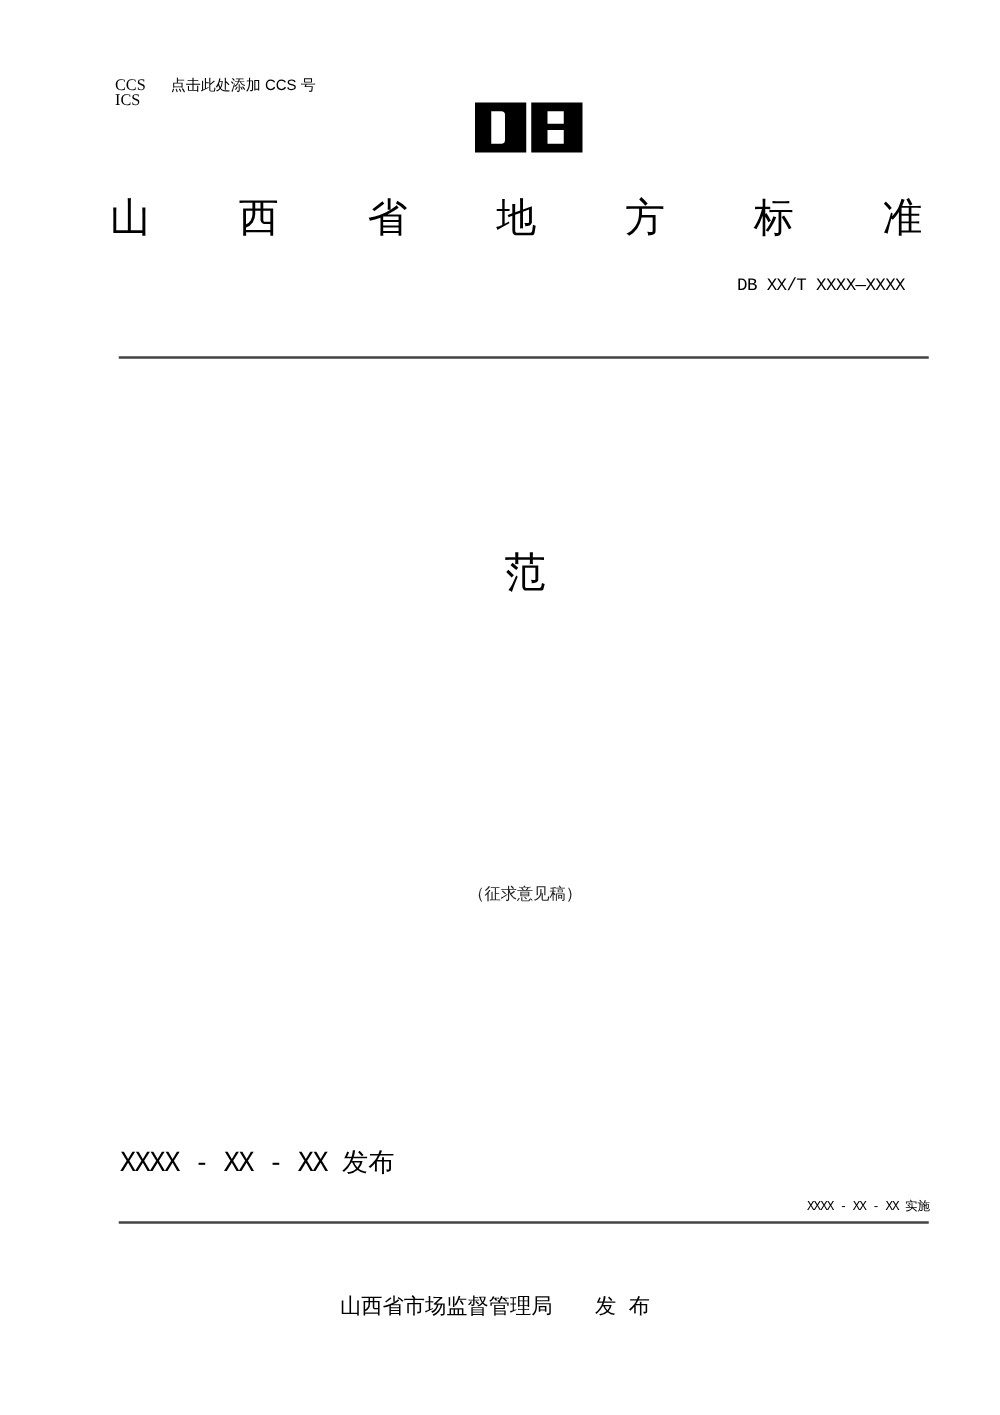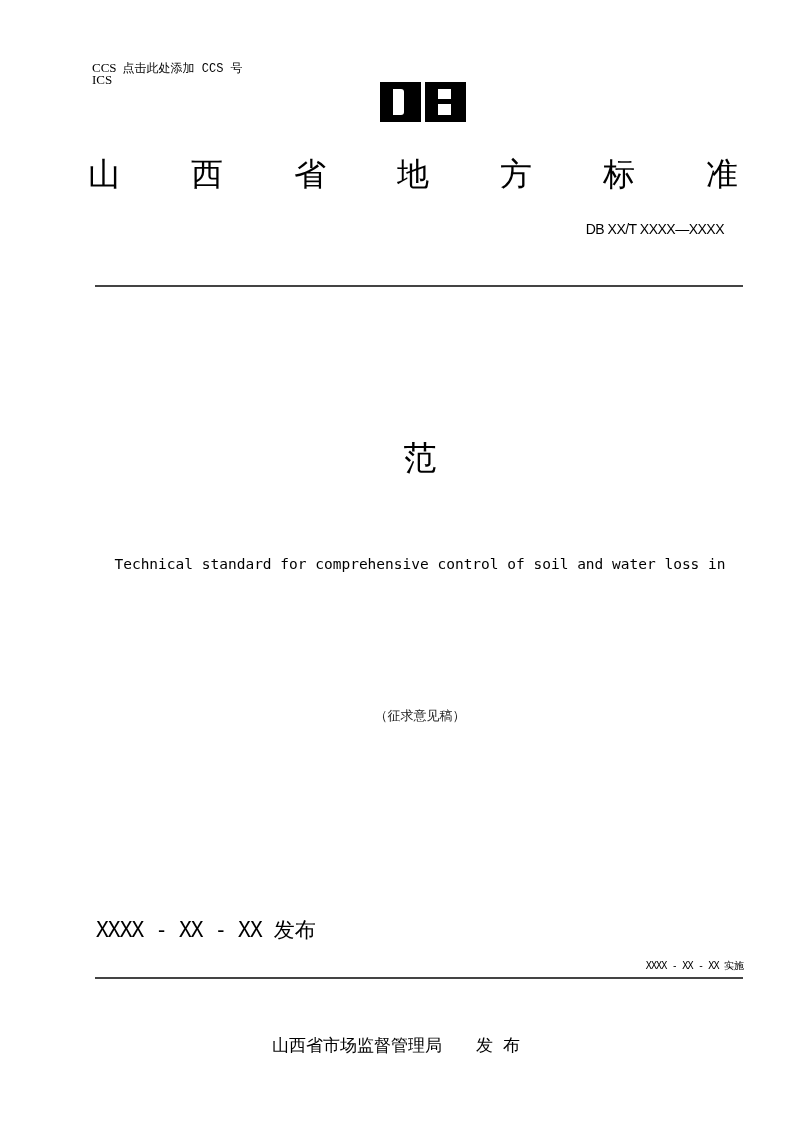--- a/index.html
+++ b/index.html
@@ -17,21 +17,21 @@
     }
     .abs { position: absolute; }
     .ics, .ccs {
       left: 92px;
       font-family: "Liberation Serif", serif;
       font-size: 13px;
       line-height: 16px;
     }
     .ics { top: 38px; margin-top: 34px; }
     .ccs { top: 60px; }
-    .ccs .cn { font-family: Liberation Mono, monospace; font-size: 12px; margin-left: 6px; text-align: center; }
+    .ccs .cn { font-family: Liberation Sans, sans-serif; font-size: 12px; margin-left: 20px; text-align: center; }
 
     .db-logo {
       left: 380px;
       top: 82px;
       width: 86px;
       height: 40px;
       display: flex;
       gap: 4px;
     }
     .db-logo .letter {
@@ -50,21 +50,21 @@
       width: 650px;
       display: flex;
       justify-content: space-between;
       font-size: 32px;
       line-height: 44px;
       font-family: "DejaVu Sans", sans-serif;
     }
     .std-number {
       top: 220px;
       right: 76px;
-      font-family: Liberation Sans, sans-serif;
+      font-family: Liberation Mono, monospace;
       font-size: 14px;
       line-height: 18px;
       letter-spacing: -0.5px;
     }
     .rule {
       left: 95px;
       width: 648px;
       height: 0;
       border-top: 2px solid #444;
     }
@@ -153,21 +153,20 @@
 
 <div class="abs std-number">DB XX/T XXXX—XXXX</div>
 
 <div class="abs rule top"></div>
 
 <div class="abs doc-title">
   <div>范</div>
 </div>
 
 <div class="abs en-title">
-  <div>Technical standard for comprehensive control of soil and water loss in</div>
 </div>
 
 <div class="abs draft-label">（征求意见稿）</div>
 
 <div class="abs pub-date">
   <span>XXXX - XX - XX</span>
   <span class="date-cn">发布</span>
 </div>
 <div class="abs impl-date">
   <span>XXXX - XX - XX</span>

